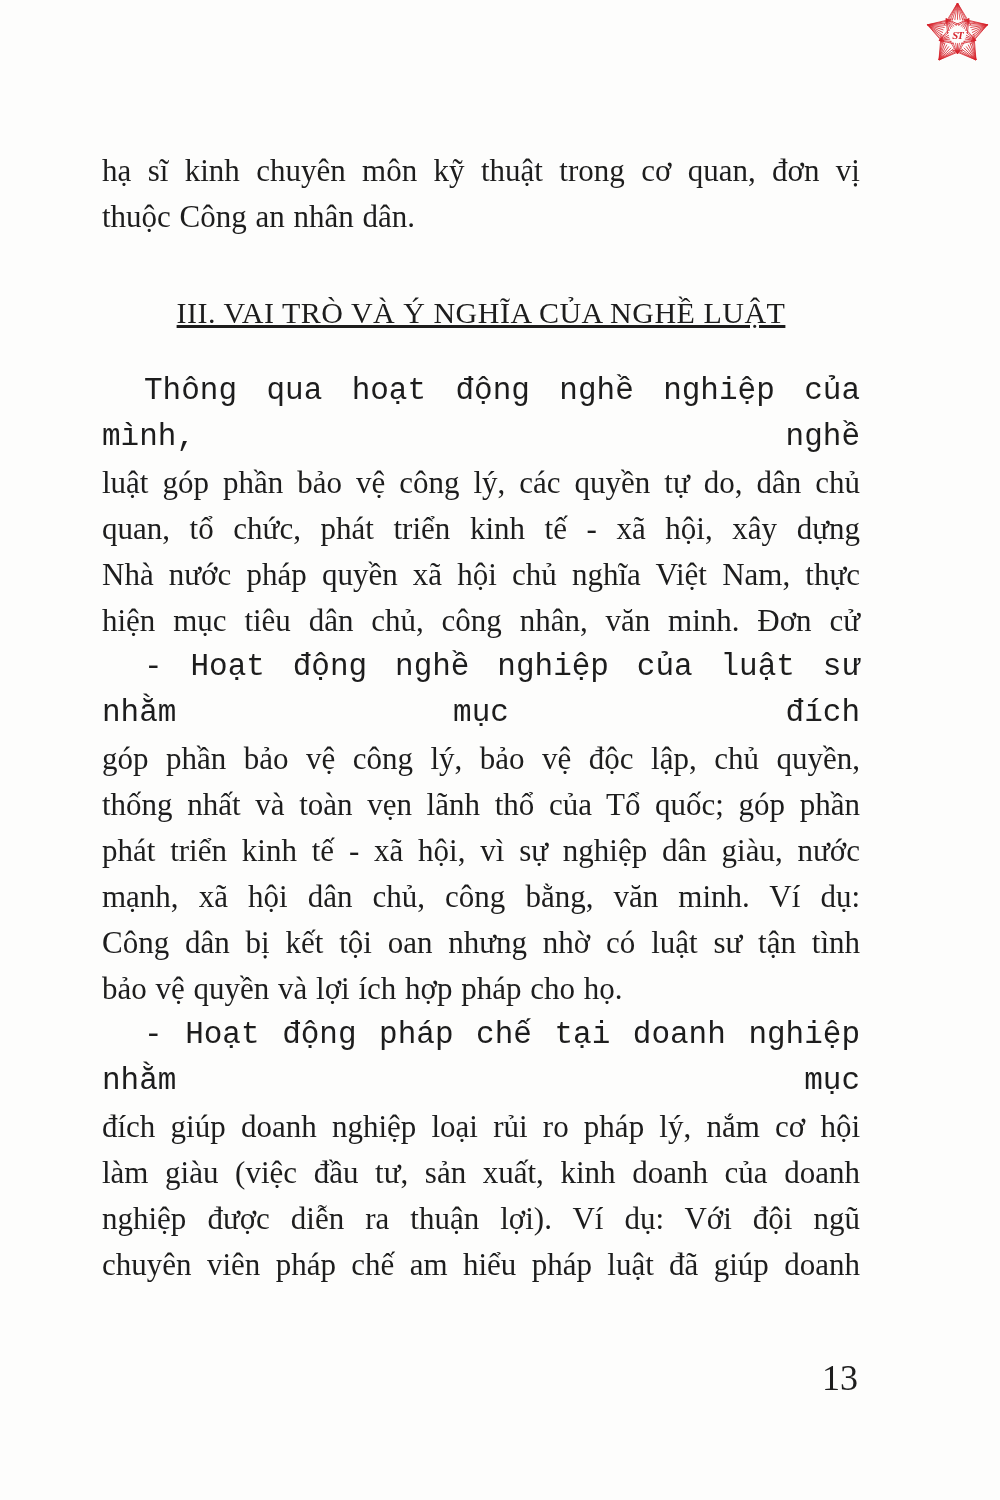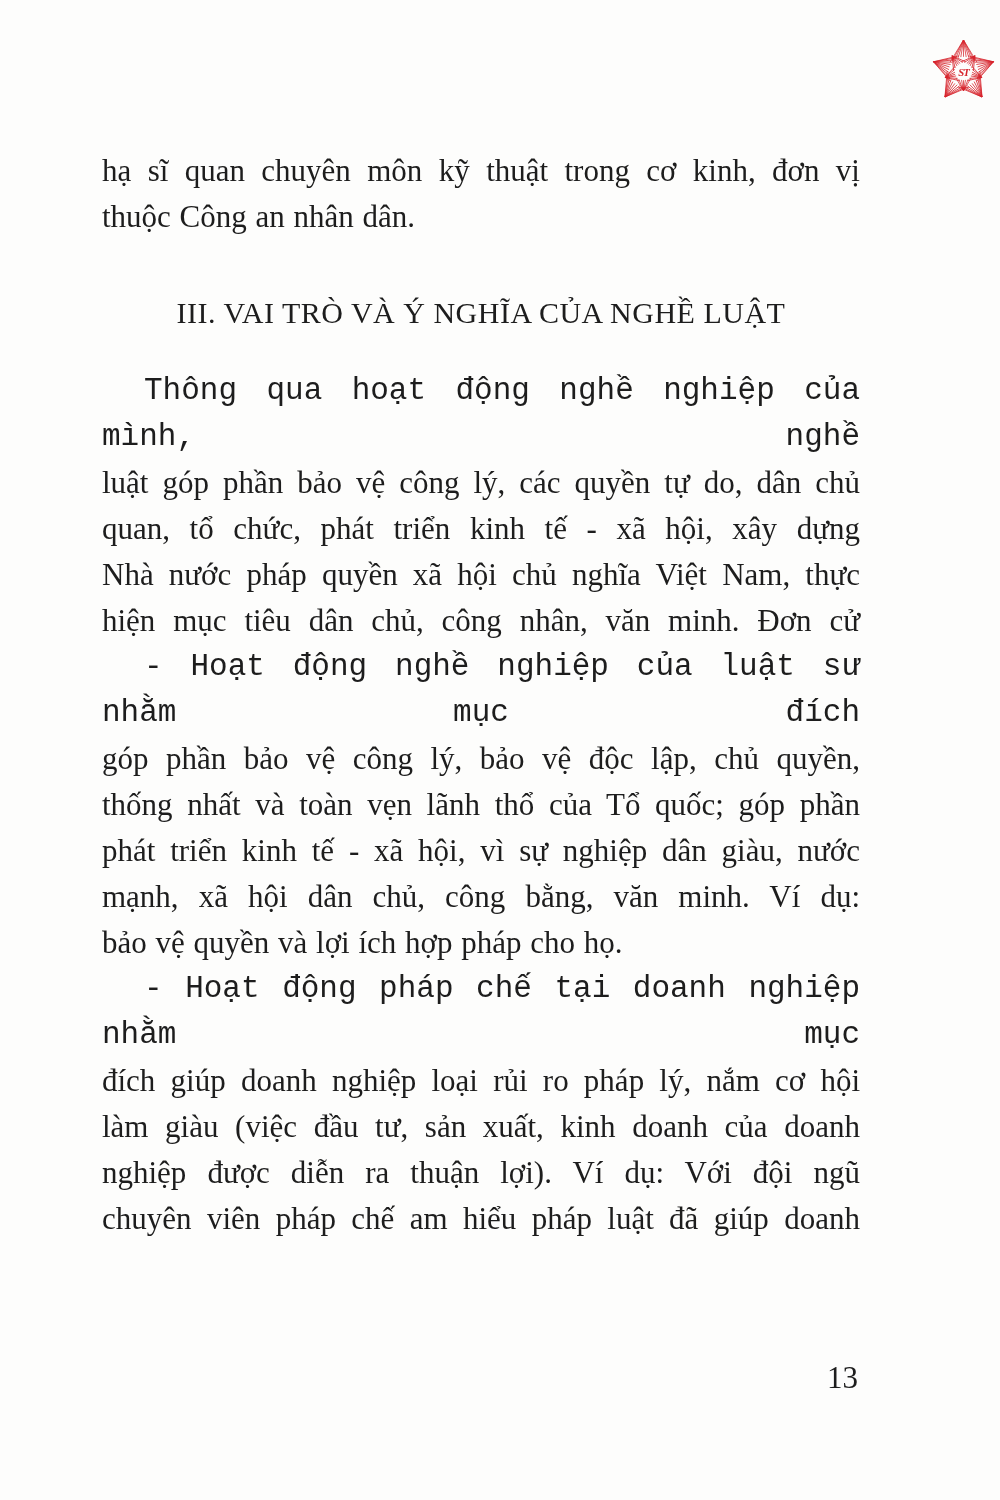--- a/index.html
+++ b/index.html
@@ -34,35 +34,35 @@
     font-family: Liberation Mono, monospace;
   }
   .heading {
     text-align: left;
     text-align-last: center;
     font-size: 30px;
     line-height: 46px;
     margin: 50px 0 32px 0;
     letter-spacing: 0.5px;
     white-space: nowrap;
+    text-decoration: underline;
   }
   .page-number {
     position: absolute;
     top: 1358px;
     right: 142px;
-    font-size: 31px;
+    font-size: 36px;
     line-height: 40px;
   }
   .logo {
     position: absolute;
     top: 1px;
-    right: 3px;
+    right: 9px;
     width: 67px;
     height: 67px;
-    margin-top: 37px;
   }
   .logo svg { width: 100%; height: 100%; display: block; }
   .logo text {
     font-family: "Liberation Serif", "DejaVu Serif", serif;
     font-weight: bold;
     font-style: italic;
     font-size: 16px;
     letter-spacing: -1.5px;
   }
 </style>
@@ -94,40 +94,41 @@
         <use href="#raySmall" transform="rotate(324 50 50)"></use>
       </g>
       <circle cx="50" cy="50" r="11.5" fill="#fdfdfc"></circle>
       <text x="50" y="56" text-anchor="middle" fill="#d6232b">ST</text>
     </svg>
   </div>
 
   <div class="textblock">
 
     <div class="para">
-      <div class="line">hạ sĩ quan chuyên môn kỹ thuật trong cơ kinh, đơn vị</div>
+      <div class="line">hạ sĩ kinh chuyên môn kỹ thuật trong cơ quan, đơn vị</div>
       <div class="line last">thuộc Công an nhân dân.</div>
     </div>
 
     <div class="heading">III. VAI TRÒ VÀ Ý NGHĨA CỦA NGHỀ LUẬT</div>
 
     <div class="para">
       <div class="line indent">Thông qua hoạt động nghề nghiệp của mình, nghề</div>
       <div class="line">luật góp phần bảo vệ công lý, các quyền tự do, dân chủ</div>
       <div class="line">quan, tổ chức, phát triển kinh tế - xã hội, xây dựng</div>
       <div class="line">Nhà nước pháp quyền xã hội chủ nghĩa Việt Nam, thực</div>
       <div class="line">hiện mục tiêu dân chủ, công nhân, văn minh. Đơn cử</div>
     </div>
 
     <div class="para">
       <div class="line indent">- Hoạt động nghề nghiệp của luật sư nhằm mục đích</div>
       <div class="line">góp phần bảo vệ công lý, bảo vệ độc lập, chủ quyền,</div>
       <div class="line">thống nhất và toàn vẹn lãnh thổ của Tổ quốc; góp phần</div>
       <div class="line">phát triển kinh tế - xã hội, vì sự nghiệp dân giàu, nước</div>
       <div class="line">mạnh, xã hội dân chủ, công bằng, văn minh. Ví dụ:</div>
+      <div class="line">Công dân bị kết tội oan nhưng nhờ có luật sư tận tình</div>
       <div class="line last">bảo vệ quyền và lợi ích hợp pháp cho họ.</div>
     </div>
 
     <div class="para">
       <div class="line indent">- Hoạt động pháp chế tại doanh nghiệp nhằm mục</div>
       <div class="line">đích giúp doanh nghiệp loại rủi ro pháp lý, nắm cơ hội</div>
       <div class="line">làm giàu (việc đầu tư, sản xuất, kinh doanh của doanh</div>
       <div class="line">nghiệp được diễn ra thuận lợi). Ví dụ: Với đội ngũ</div>
       <div class="line">chuyên viên pháp chế am hiểu pháp luật đã giúp doanh</div>
     </div>

